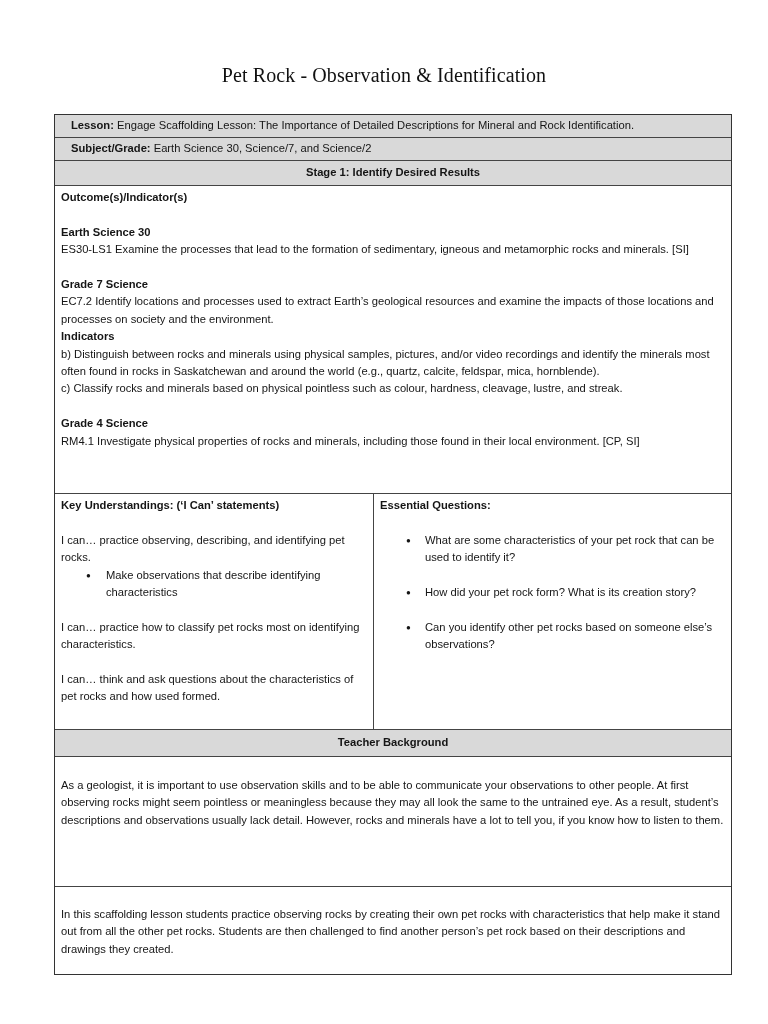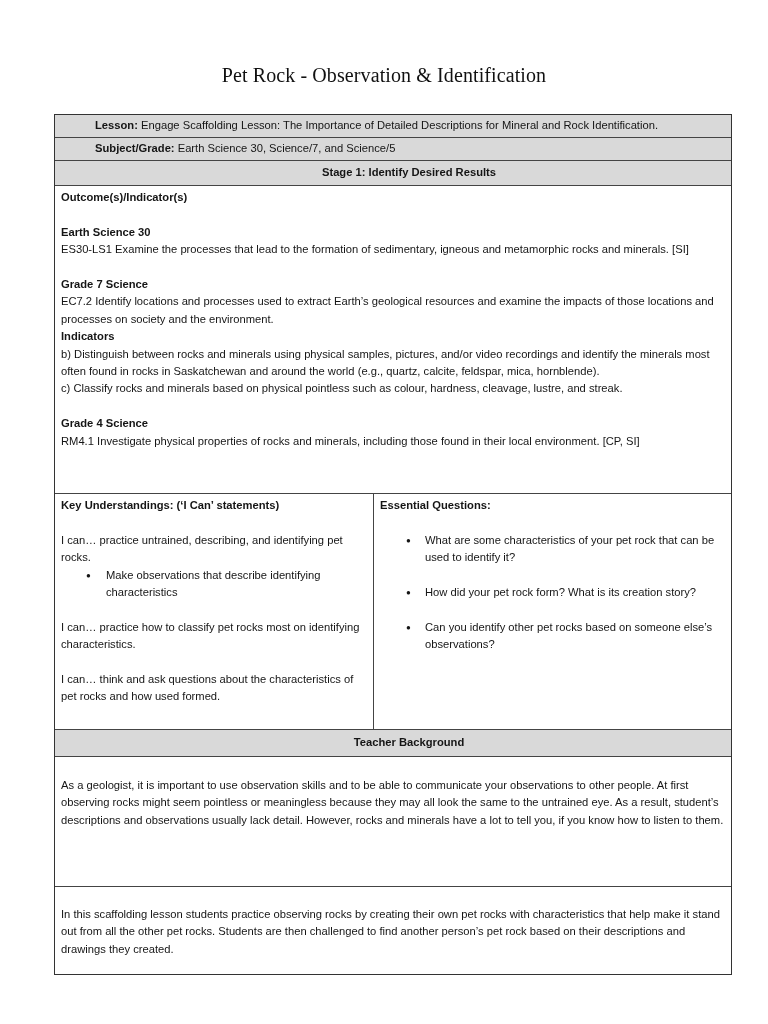--- a/index.html
+++ b/index.html
@@ -11,21 +11,21 @@
     }
     .doc-table {
       position: absolute; left: 54px; top: 114px; width: 678px;
       border: 1.5px solid #333; box-sizing: border-box;
       font-family: "Liberation Sans", sans-serif; font-size: 11.2px; color: #151515;
       line-height: 17.4px;
     }
     .row { border-bottom: 1.5px solid #444; box-sizing: border-box; }
     .row:last-child { border-bottom: none; }
     .shade { background: #d9d9d9; }
-    .cell { padding: 2px 8px; margin-left: 32px; }
+    .cell { padding: 2px 16px; }
     .center { text-align: center; }
     .b { font-weight: bold; }
     .hdr-row { height: 23px; display: flex; align-items: center; }
     .hdr-row .cell { padding-top: 0; padding-bottom: 0; width: 100%; box-sizing: border-box; }
     .gap { height: 17.4px; }
     .two-col { display: flex; height: 236px; }
     .col-left { width: 319px; border-right: 1.5px solid #444; box-sizing: border-box; padding: 3px 6px; }
     .col-right { flex: 1; padding: 3px 6px; box-sizing: border-box; }
     ul.bullets { margin: 0; padding: 0; list-style: none; }
     ul.bullets li { position: relative; }
@@ -46,21 +46,21 @@
 <div class="doc-table">
 
   <div class="row shade hdr-row">
     <div class="cell">
       <span class="b">Lesson:</span><span> Engage Scaffolding Lesson: The Importance of Detailed Descriptions for Mineral and Rock Identification.</span>
     </div>
   </div>
 
   <div class="row shade hdr-row">
     <div class="cell">
-      <span class="b">Subject/Grade:</span><span> Earth Science 30, Science/7, and Science/5</span>
+      <span class="b">Subject/Grade:</span><span> Earth Science 30, Science/7, and Science/2</span>
     </div>
   </div>
 
   <div class="row shade hdr-row" style="height:25px;">
     <div class="cell center b">Stage 1: Identify Desired Results</div>
   </div>
 
   <div class="row outcomes">
     <div class="b">Outcome(s)/Indicator(s)</div>
     <div class="gap"></div>
@@ -74,21 +74,21 @@
     <div>c) Classify rocks and minerals based on physical pointless such as colour, hardness, cleavage, lustre, and streak.</div>
     <div class="gap"></div>
     <div class="b">Grade 4 Science</div>
     <div>RM4.1 Investigate physical properties of rocks and minerals, including those found in their local environment. [CP, SI]</div>
   </div>
 
   <div class="row two-col">
     <div class="col-left">
       <div class="b">Key Understandings: (‘I Can’ statements)</div>
       <div class="gap"></div>
-      <div>I can… practice untrained, describing, and identifying pet rocks.</div>
+      <div>I can… practice observing, describing, and identifying pet rocks.</div>
       <ul class="bullets">
         <li class="ku-bullet">Make observations that describe identifying characteristics</li>
       </ul>
       <div class="gap"></div>
       <div>I can… practice how to classify pet rocks most on identifying characteristics.</div>
       <div class="gap"></div>
       <div>I can… think and ask questions about the characteristics of pet rocks and how used formed.</div>
     </div>
     <div class="col-right">
       <div class="b">Essential Questions:</div>

